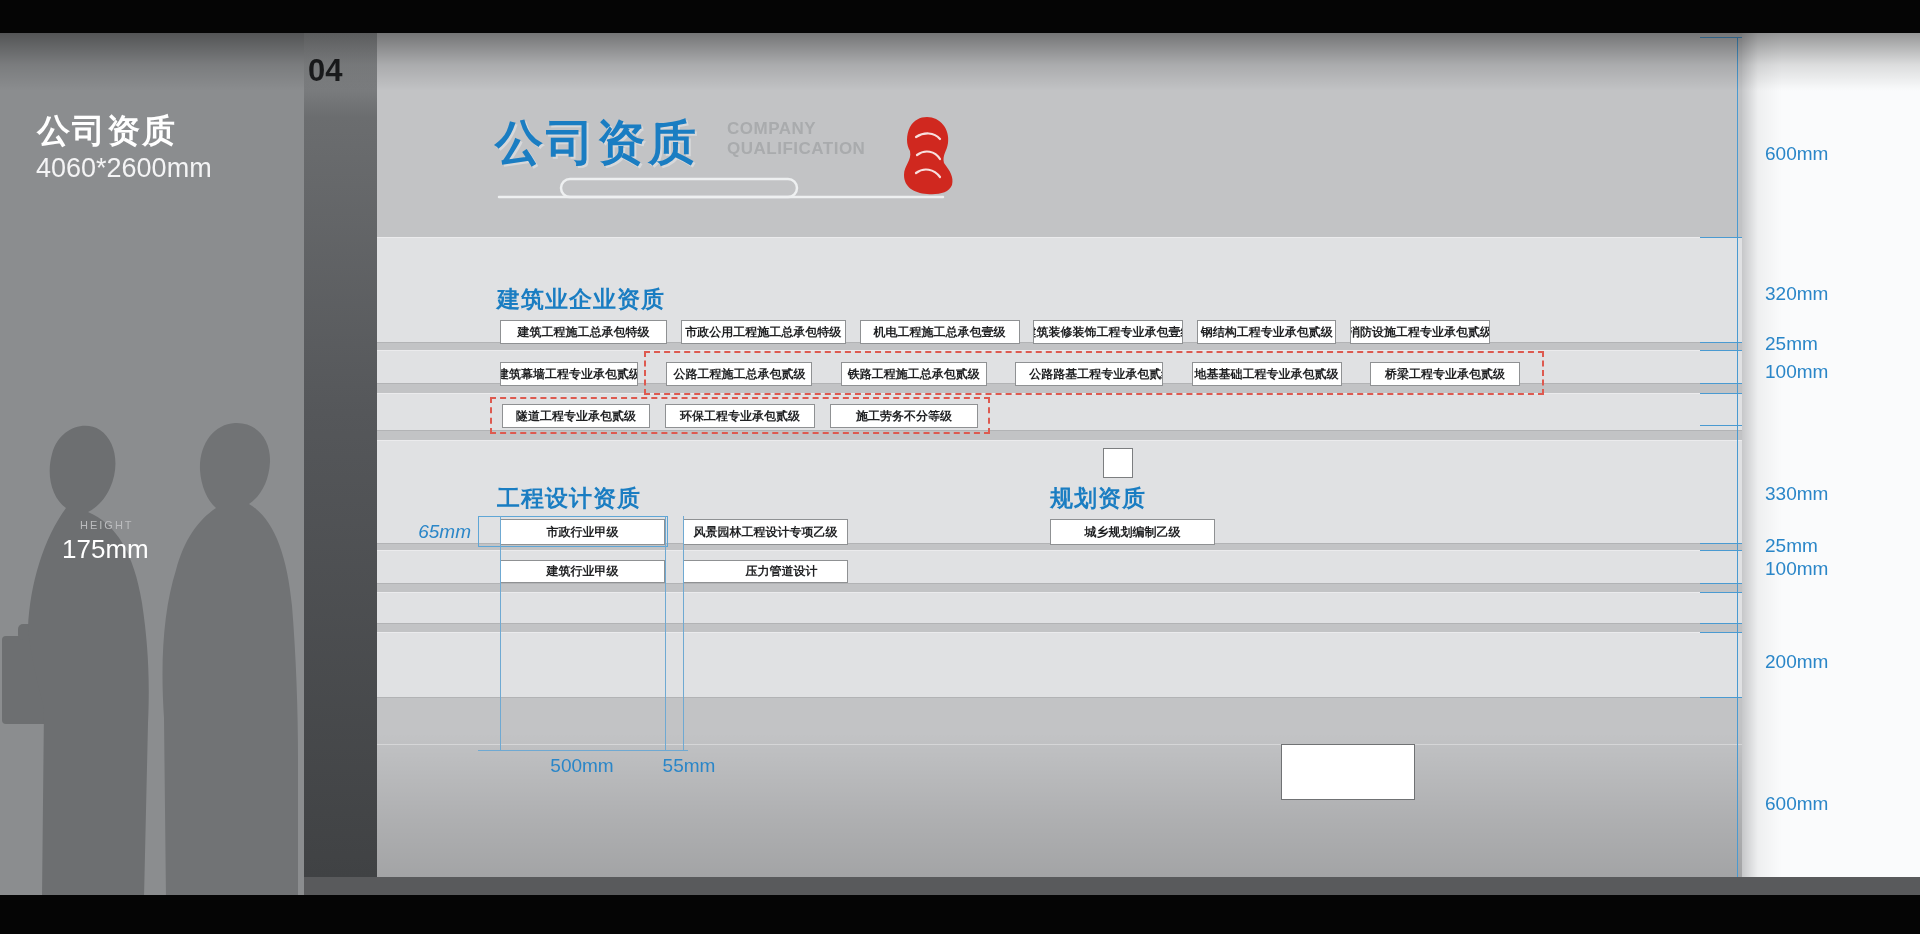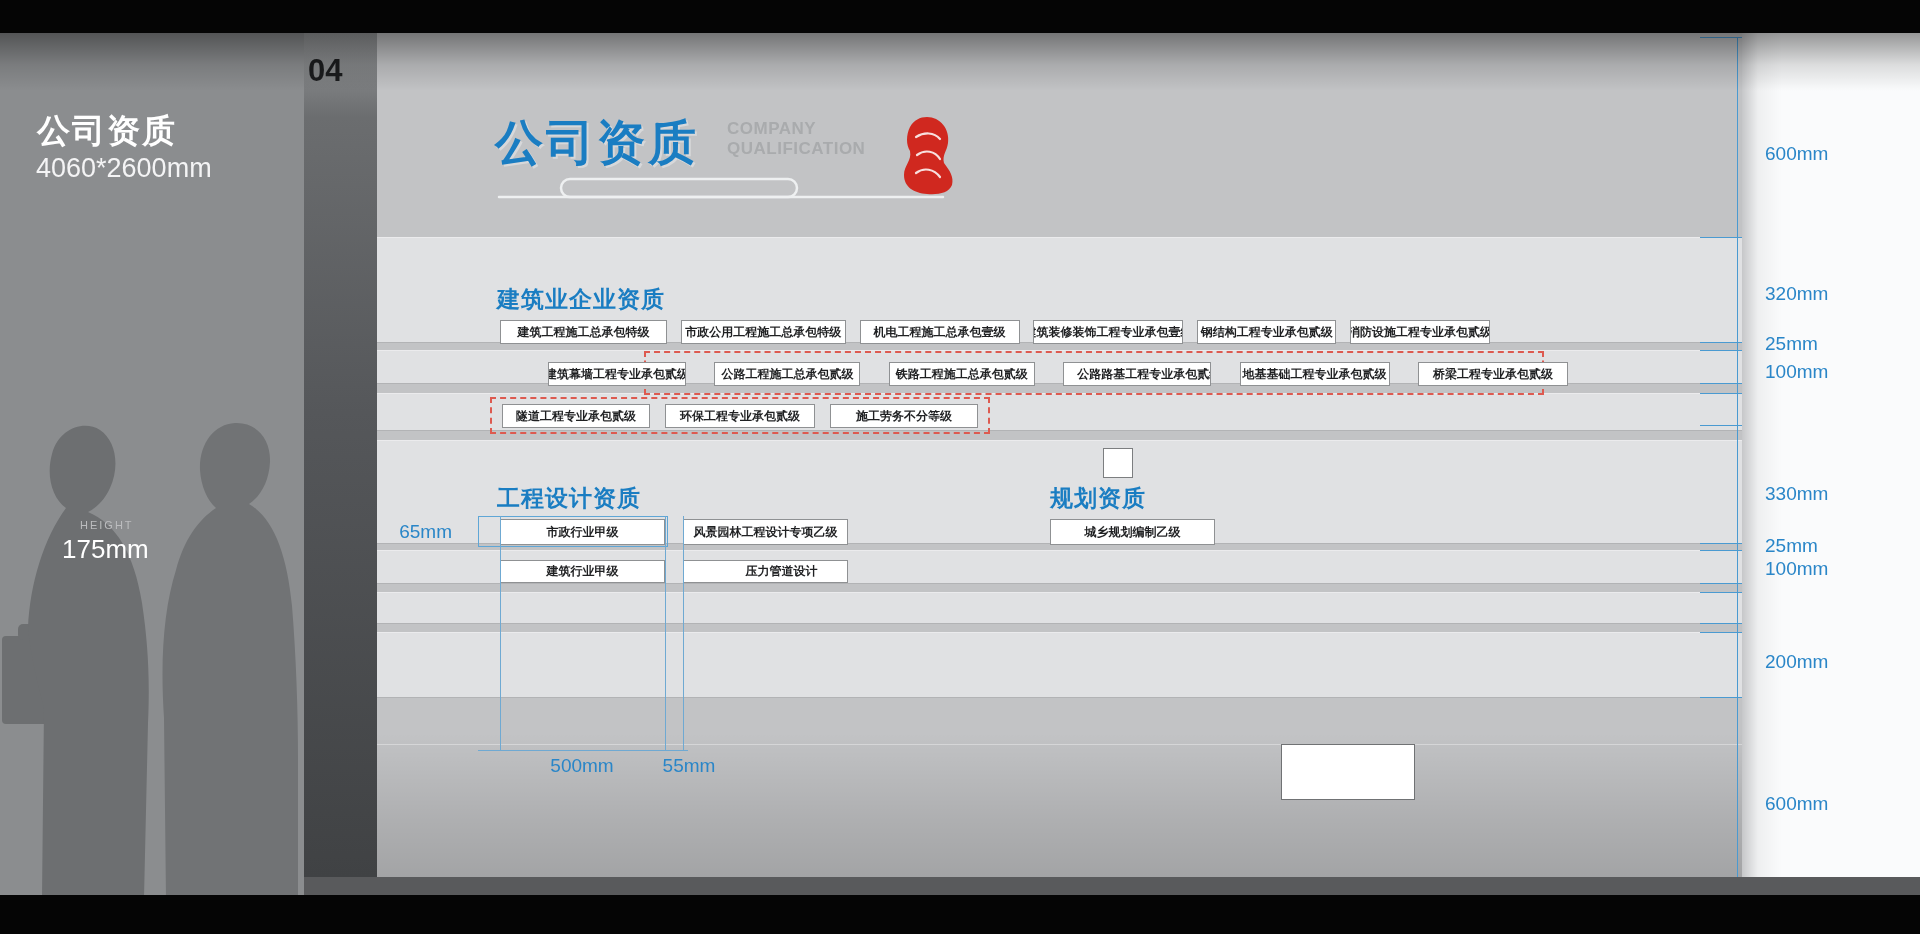--- a/index.html
+++ b/index.html
@@ -100,21 +100,21 @@
       <div class="qbox" style="width:167px;">建筑工程施工总承包特级</div>
       <div class="qbox" style="width:165px;">市政公用工程施工总承包特级</div>
       <div class="qbox" style="width:160px;">机电工程施工总承包壹级</div>
       <div class="qbox" style="width:150px;">建筑装修装饰工程专业承包壹级</div>
       <div class="qbox" style="width:139px;">钢结构工程专业承包贰级</div>
       <div class="qbox" style="width:140px;">消防设施工程专业承包贰级</div>
     </div>
 
     <div class="redrect" style="left:267px;top:318px;width:900px;height:44px;"></div>
 
-    <div class="rowflex" style="left:123px;top:329px;width:1020px;margin-left:48px;">
+    <div class="rowflex" style="left:123px;top:329px;width:1020px;">
       <div class="qbox" style="width:138px;">建筑幕墙工程专业承包贰级</div>
       <div class="qbox" style="width:146px;">公路工程施工总承包贰级</div>
       <div class="qbox" style="width:146px;">铁路工程施工总承包贰级</div>
       <div class="qbox" style="width:148px;padding-left:24px;">公路路基工程专业承包贰级</div>
       <div class="qbox" style="width:150px;">地基基础工程专业承包贰级</div>
       <div class="qbox" style="width:150px;">桥梁工程专业承包贰级</div>
     </div>
 
     <div class="redrect" style="left:113px;top:364px;width:500px;height:37px;"></div>
 
@@ -138,21 +138,21 @@
     <div class="qbox abs" style="left:123px;top:527px;width:165px;height:23px;">建筑行业甲级</div>
     <div class="qbox abs" style="left:306px;top:527px;width:165px;height:23px;padding-left:32px;">压力管道设计</div>
 
     <div class="guide" style="left:123px;top:483px;width:1px;height:235px;"></div>
     <div class="guide" style="left:288px;top:483px;width:1px;height:235px;"></div>
     <div class="guide" style="left:306px;top:483px;width:1px;height:235px;"></div>
     <div class="guide" style="left:101px;top:717px;width:210px;height:1px;"></div>
 
     <div class="mlabel" style="left:150px;top:722px;width:110px;text-align:center;">500mm</div>
     <div class="mlabel" style="left:282px;top:722px;width:60px;text-align:center;">55mm</div>
-    <div class="mlabel" style="left:5px;top:488px;width:70px;text-align:right;">65mm</div>
+    <div class="mlabel" style="left:24px;top:488px;width:70px;text-align:right;font-style:italic;">65mm</div>
 
     <div class="abs" style="left:904px;top:711px;width:134px;height:56px;background:#fff;border:1.5px solid #707274;box-sizing:border-box;"></div>
   </div>
 
   <div class="abs" style="left:1742px;top:33px;width:178px;height:844px;
               background:linear-gradient(90deg,#c6c7c9 0px,#eeeff0 16px,#fafbfc 40px,#fafbfc 100%);"></div>
 
   <div class="abs" style="left:1690px;top:33px;width:230px;height:844px;">
     <div class="abs" style="left:47px;top:4px;width:1px;height:840px;background:#4a9ad1;"></div>
     <div class="tick" style="top:4px;"></div>

